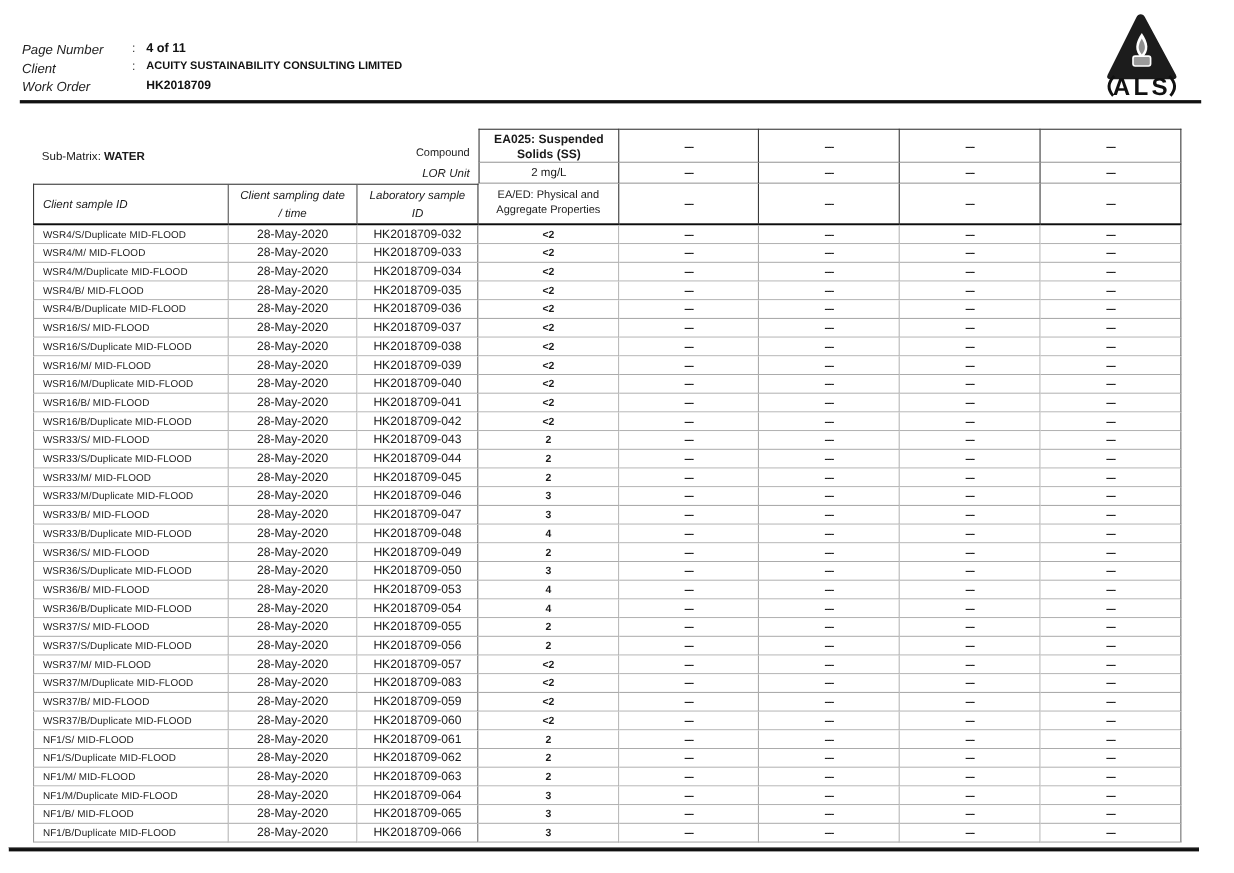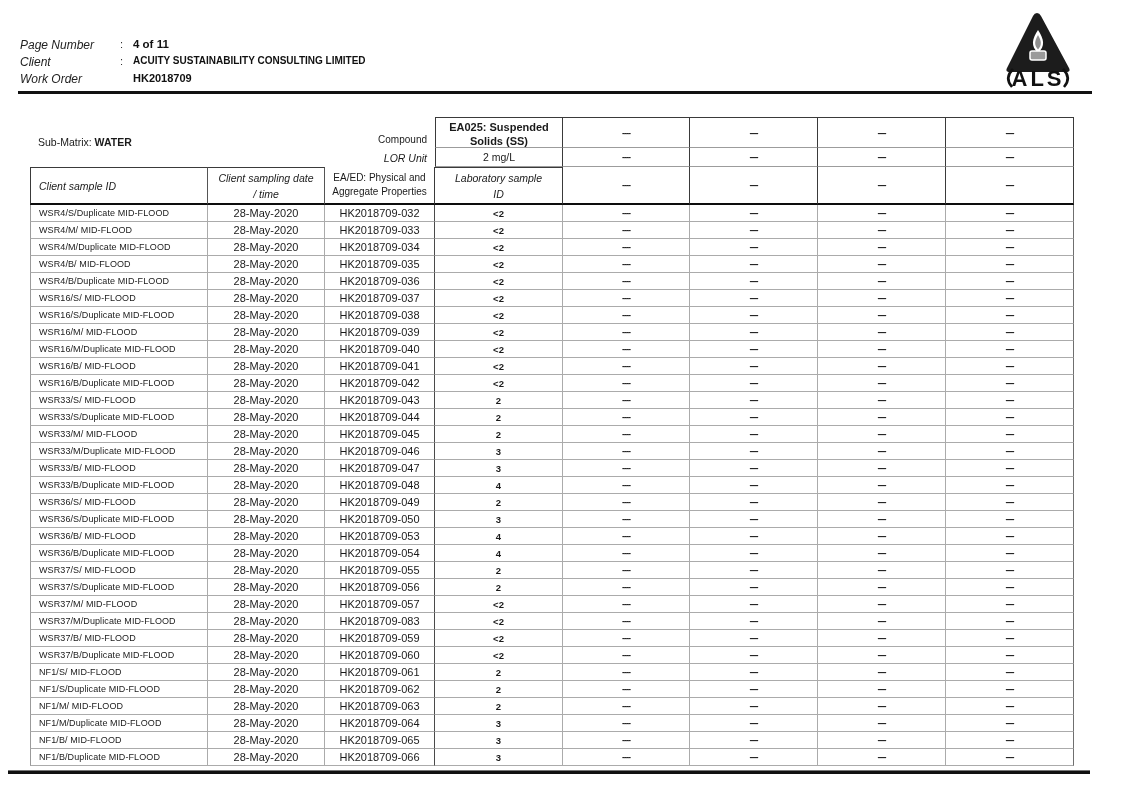--- a/index.html
+++ b/index.html
@@ -156,28 +156,28 @@
     </div>
   <div class="cell cbox">
       <span class="dash">----</span>
     </div>
 
   <div class="cell hdrC c1">Client sample ID</div>
   <div class="cell hdrC c2">
     <span>Client sampling date</span>
     <span>/ time</span>
   </div>
+  <div class="cell hdrC c3">
+    <span>Laboratory sample</span>
+    <span>ID</span>
+  </div>
   <div class="cell hdrC method">
     <span>EA/ED: Physical and</span>
     <span>Aggregate Properties</span>
   </div>
-  <div class="cell hdrC c3">
-    <span>Laboratory sample</span>
-    <span>ID</span>
-  </div>
   <div class="cell hdrC dash-h">
       <span class="dash">----</span>
     </div>
   <div class="cell hdrC dash-h">
       <span class="dash">----</span>
     </div>
   <div class="cell hdrC dash-h">
       <span class="dash">----</span>
     </div>
   <div class="cell hdrC dash-h">

